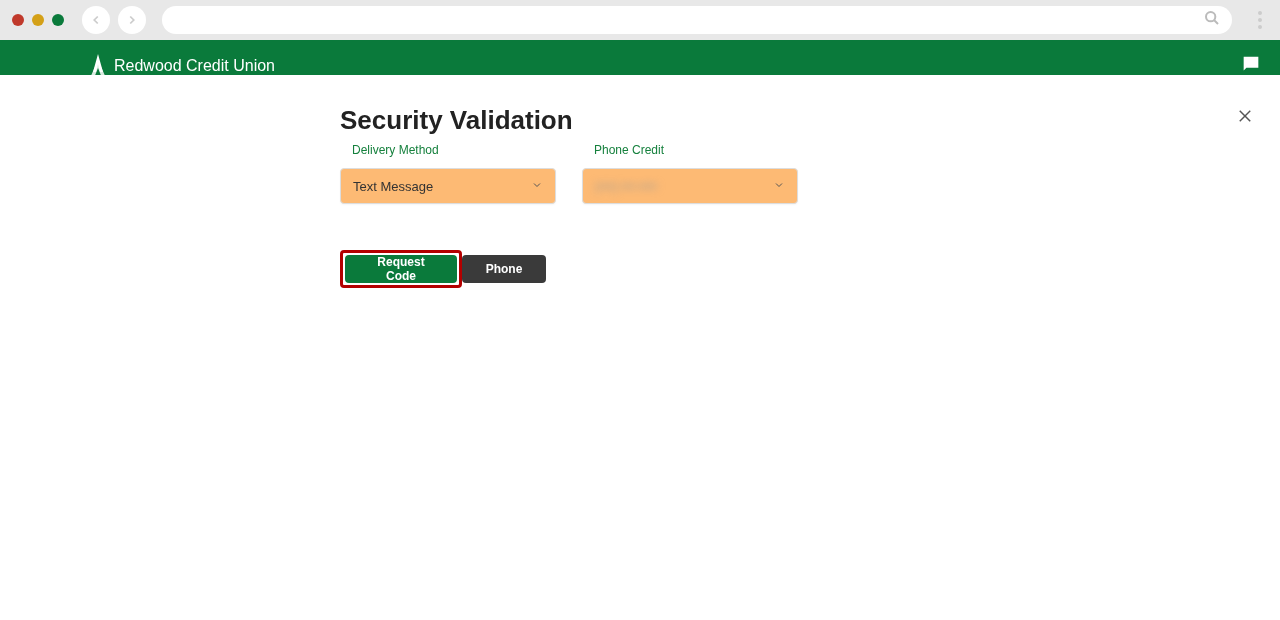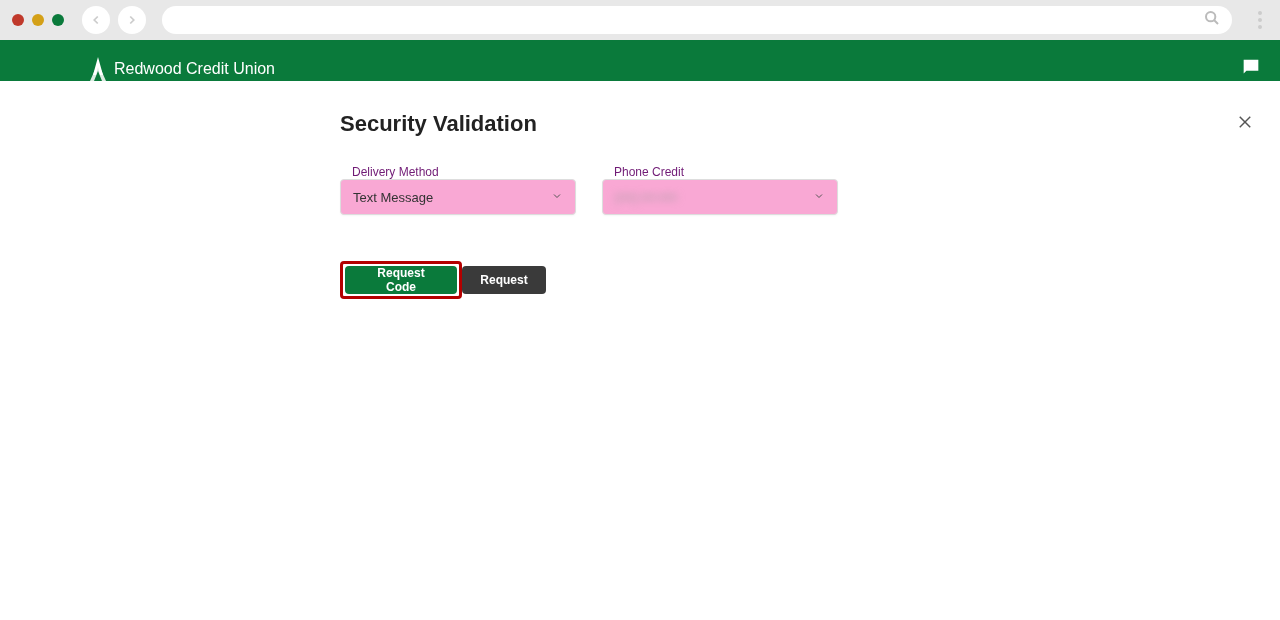--- a/index.html
+++ b/index.html
@@ -68,21 +68,21 @@
       margin-left: 12px;
       padding: 0 6px;
     }
     .kebab-dot {
       width: 4px;
       height: 4px;
       border-radius: 50%;
       background: #ccc;
     }
     .header-bar {
-      height: 41px;
+      height: 35px;
       background: #0a7a3b;
       display: flex;
       align-items: center;
       padding: 16px 90px 0 90px;
       position: relative;
     }
     .brand {
       display: flex;
       align-items: center;
       gap: 8px;
@@ -103,53 +103,53 @@
       padding-top: 30px;
     }
     .close-btn {
       position: absolute;
       right: 26px;
       top: 32px;
       color: #555;
       cursor: pointer;
     }
     .page-title {
-      font-size: 22px;
+      font-size: 26px;
       font-weight: 600;
       color: #222;
       margin-left: 340px;
-      margin-bottom: 28px;
+      margin-bottom: 7px;
     }
     .form-row {
       display: flex;
       gap: 26px;
       margin-left: 340px;
     }
     .form-group {
       display: flex;
       flex-direction: column;
     }
     .form-label {
       font-size: 12px;
-      color: #701a75;
+      color: #15803d;
       margin-left: 12px;
-      margin-bottom: 0;
+      margin-bottom: 11px;
     }
     .select-box {
-      width: 236px;
+      width: 216px;
       height: 36px;
       border: 1px solid #ddd;
       border-radius: 4px;
       display: flex;
       align-items: center;
       justify-content: space-between;
       padding: 0 12px;
       font-size: 13px;
       color: #333;
-      background: #f9a8d4;
+      background: #fdba74;
       box-shadow: 0 1px 2px rgba(0,0,0,0.04);
     }
     .select-box.blurred {
       position: relative;
     }
     .blurred-text {
       filter: blur(4px);
       color: #999;
     }
     .chevron {
@@ -271,15 +271,15 @@
             </svg>
         </span>
       </div>
     </div>
   </div>
 
   <div class="button-row">
     <div class="highlight-box">
       <button class="btn btn-primary">Request Code</button>
     </div>
-    <button class="btn btn-secondary">Request</button>
+    <button class="btn btn-secondary">Phone</button>
   </div>
 </div>
 
 </body></html>

